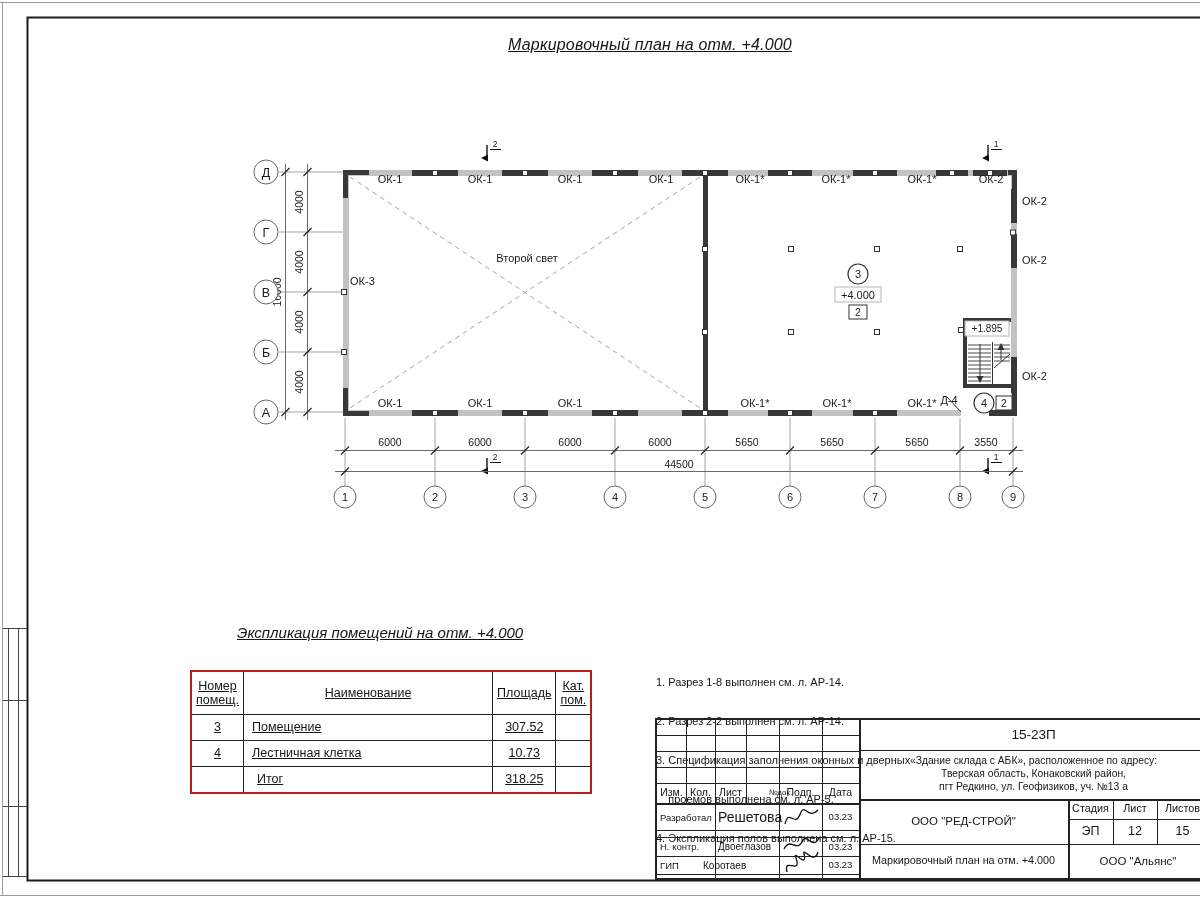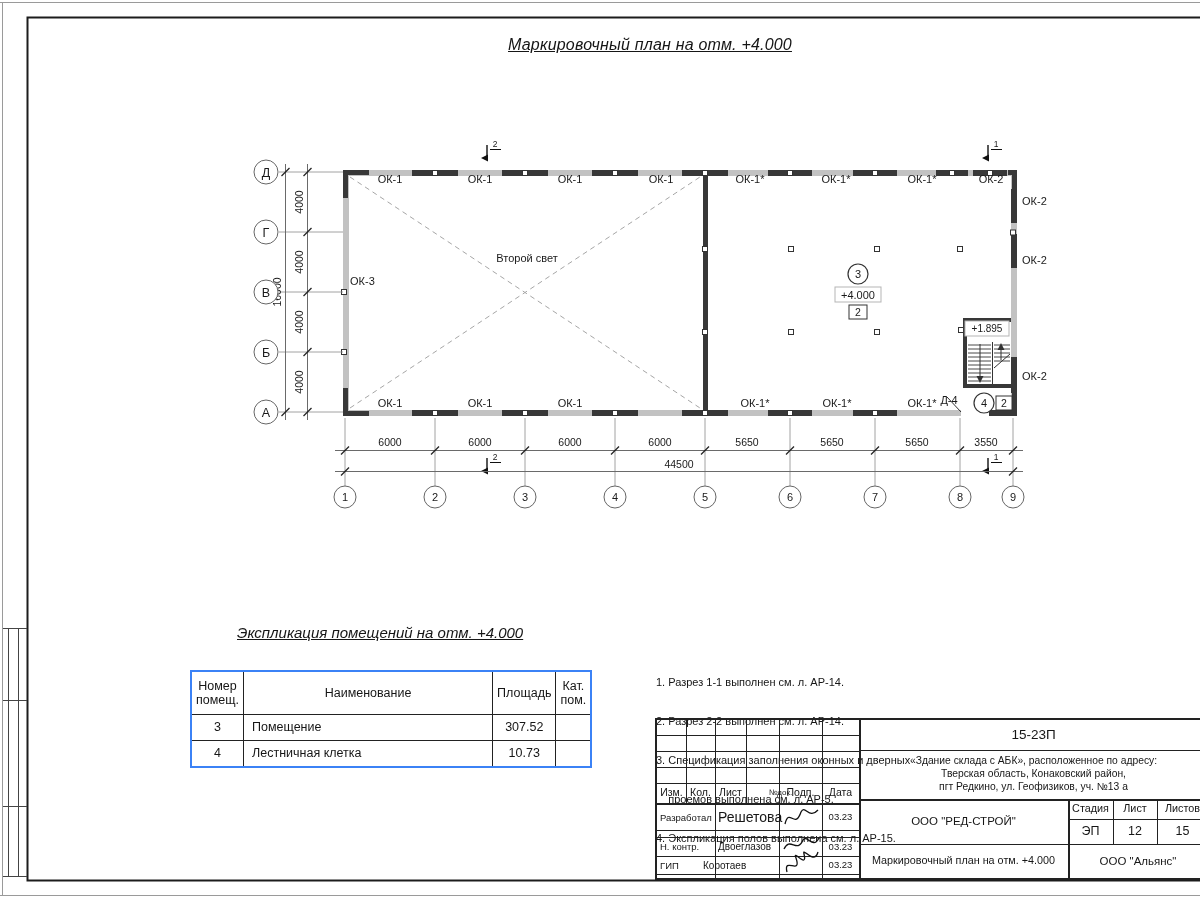--- a/index.html
+++ b/index.html
@@ -8,21 +8,21 @@
   .abs{position:absolute;}
   #plan-svg{position:absolute;left:0;top:0;}
   
   #drawing-title{left:450px;top:36px;width:400px;text-align:center;font-size:16px;
     font-style:italic;text-decoration:underline;letter-spacing:.2px;}
   #table-title{left:237px;top:624px;font-size:15px;font-style:italic;text-decoration:underline;}
   
   #legend{left:190px;top:670px;border-collapse:collapse;table-layout:fixed;}
   #legend td,#legend th{border:1px solid #222;font-weight:normal;font-size:12.5px;
     padding:0 4px;text-align:center;vertical-align:middle;line-height:1.15;}
-  #legend{border:2px solid #3b82f6;}
+  #legend{border:2px solid #b91c1c;text-decoration:underline;}
   #legend tr.hdr td{height:42px;}
   #legend tr.r td{height:25px;}
   #legend td.nm{text-align:left;padding-left:8px;}
   
   #notes{left:656px;top:650px;font-size:11px;line-height:13px;white-space:pre;}
   #notes span{display:block;}
   
   #titleblock{left:655px;top:718px;width:551px;height:162px;border:2px solid #222;box-sizing:border-box;}
   .hl{position:absolute;height:0;border-top:1.5px solid #222;}
   .hl2{position:absolute;height:0;border-top:2px solid #222;}
@@ -306,25 +306,31 @@
     <td class="nm">Помещение</td>
     <td>307.52</td>
     <td></td>
   </tr>
   <tr class="r">
     <td>4</td>
     <td class="nm">Лестничная клетка</td>
     <td>10.73</td>
     <td></td>
   </tr>
+  <tr class="r">
+    <td></td>
+    <td class="nm" style="padding-left:13px">Итог</td>
+    <td>318.25</td>
+    <td></td>
+  </tr>
 </tbody>
   </table>
 
 <div class="abs" id="notes">
-  <span>1. Разрез 1-1 выполнен см. л. АР-14.</span>
+  <span>1. Разрез 1-8 выполнен см. л. АР-14.</span>
   <span>2. Разрез 2-2 выполнен см. л. АР-14.</span>
   <span>3. Спецификация заполнения оконных и дверных</span>
   <span>    проемов выполнена см. л. АР-5.</span>
   <span>4. Экспликация полов выполнена см. л. АР-15.</span>
 </div>
 
 <div class="abs" id="titleblock">
 
   <div class="hl" style="left:0;top:15px;width:202px"></div>
   <div class="hl" style="left:0;top:31px;width:202px"></div>

